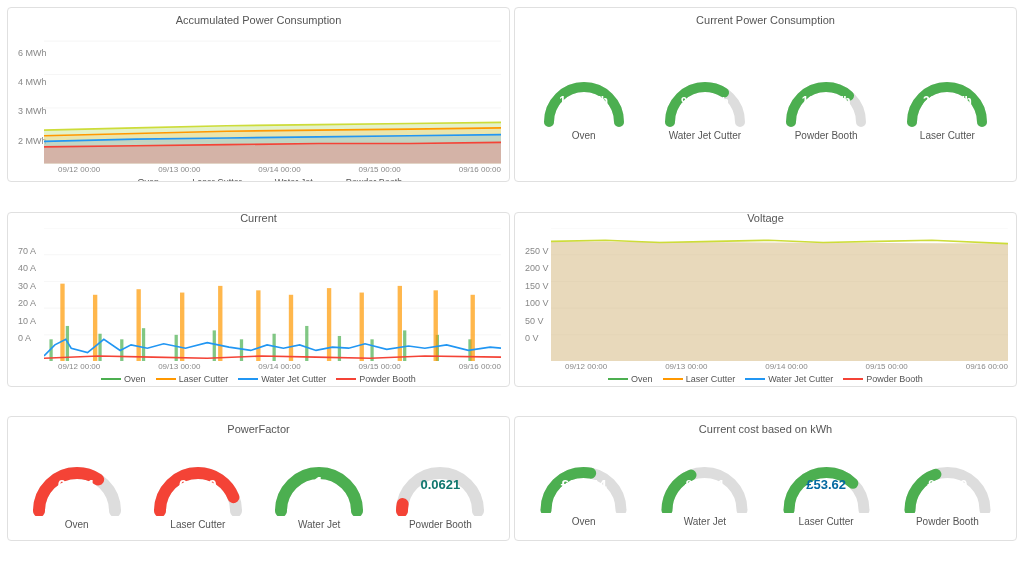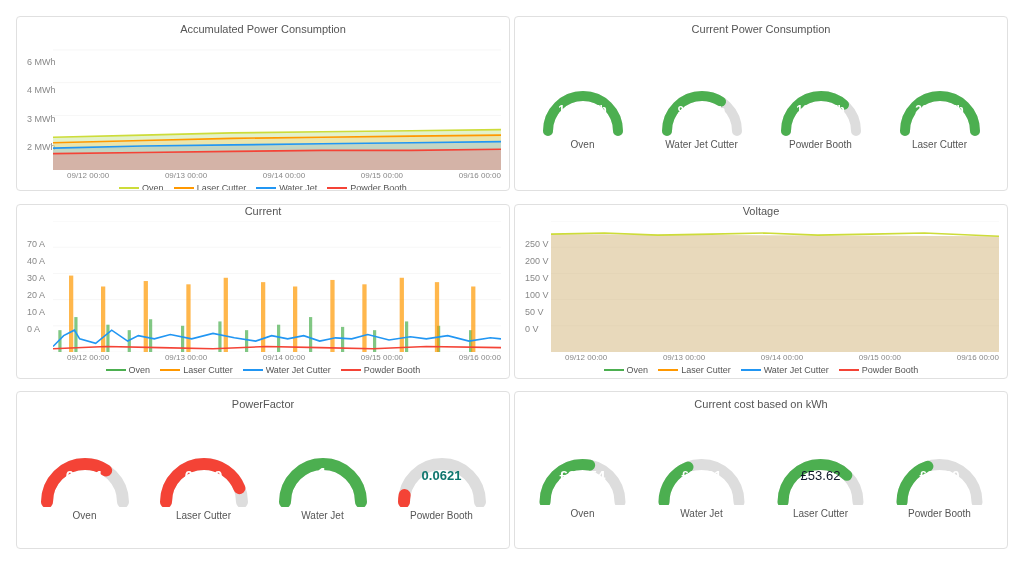--- a/index.html
+++ b/index.html
@@ -10,21 +10,21 @@
       width: 1024px;
       height: 574px;
       overflow: hidden;
     }
     .dashboard {
       display: grid;
       grid-template-columns: 1fr 1fr;
       grid-template-rows: auto auto auto;
       width: 1024px;
       height: 574px;
-      padding: 16px;
+      padding: 7px;
       gap: 4px;
     }
 
     
     .panel {
       background: #fff;
       border: 1px solid #e0e0e0;
       border-radius: 4px;
       padding: 6px 8px;
       position: relative;
@@ -142,21 +142,21 @@
     .row1-right {
       height: 175px;
     }
     .row2-panel {
       height: 175px;
       display: flex;
       flex-direction: column;
       justify-content: center;
     }
     .row3-panel {
-      height: 158px;
+      height: 125px;
       display: flex;
       flex-direction: column;
     }
   </style>
 </head>
 <body>
 
 <div class="dashboard">
 
   <div class="panel panel-accumulated row1-left">
@@ -478,21 +478,21 @@
         </div>
         <div class="gauge-label">Water Jet</div>
       </div>
 
       <div class="gauge-wrap">
         <div class="gauge-svg-wrap">
           <svg width="95" height="65" viewBox="0 0 95 65">
             <path d="M10,62 A35,35 0 0,1 85,62" fill="none" stroke="#ddd" stroke-width="11" stroke-linecap="round"></path>
             <path d="M10,62 A35,35 0 0,1 85,62" fill="none" stroke="#4CAF50" stroke-width="11" stroke-linecap="round" stroke-dasharray="88 110" stroke-dashoffset="0"></path>
           </svg>
-          <div style="position:absolute;top:52%;left:50%;transform:translate(-50%,-50%);font-size:13px;font-weight:normal;color:#0f172a;">£53.62</div>
+          <div style="position:absolute;top:52%;left:50%;transform:translate(-50%,-50%);font-size:13px;font-weight:bold;color:#0369a1;">£53.62</div>
         </div>
         <div class="gauge-label">Laser Cutter</div>
       </div>
 
       <div class="gauge-wrap">
         <div class="gauge-svg-wrap">
           <svg width="95" height="65" viewBox="0 0 95 65">
             <path d="M10,62 A35,35 0 0,1 85,62" fill="none" stroke="#ddd" stroke-width="11" stroke-linecap="round"></path>
             <path d="M10,62 A35,35 0 0,1 85,62" fill="none" stroke="#4CAF50" stroke-width="11" stroke-linecap="round" stroke-dasharray="47 110" stroke-dashoffset="0"></path>
           </svg>

